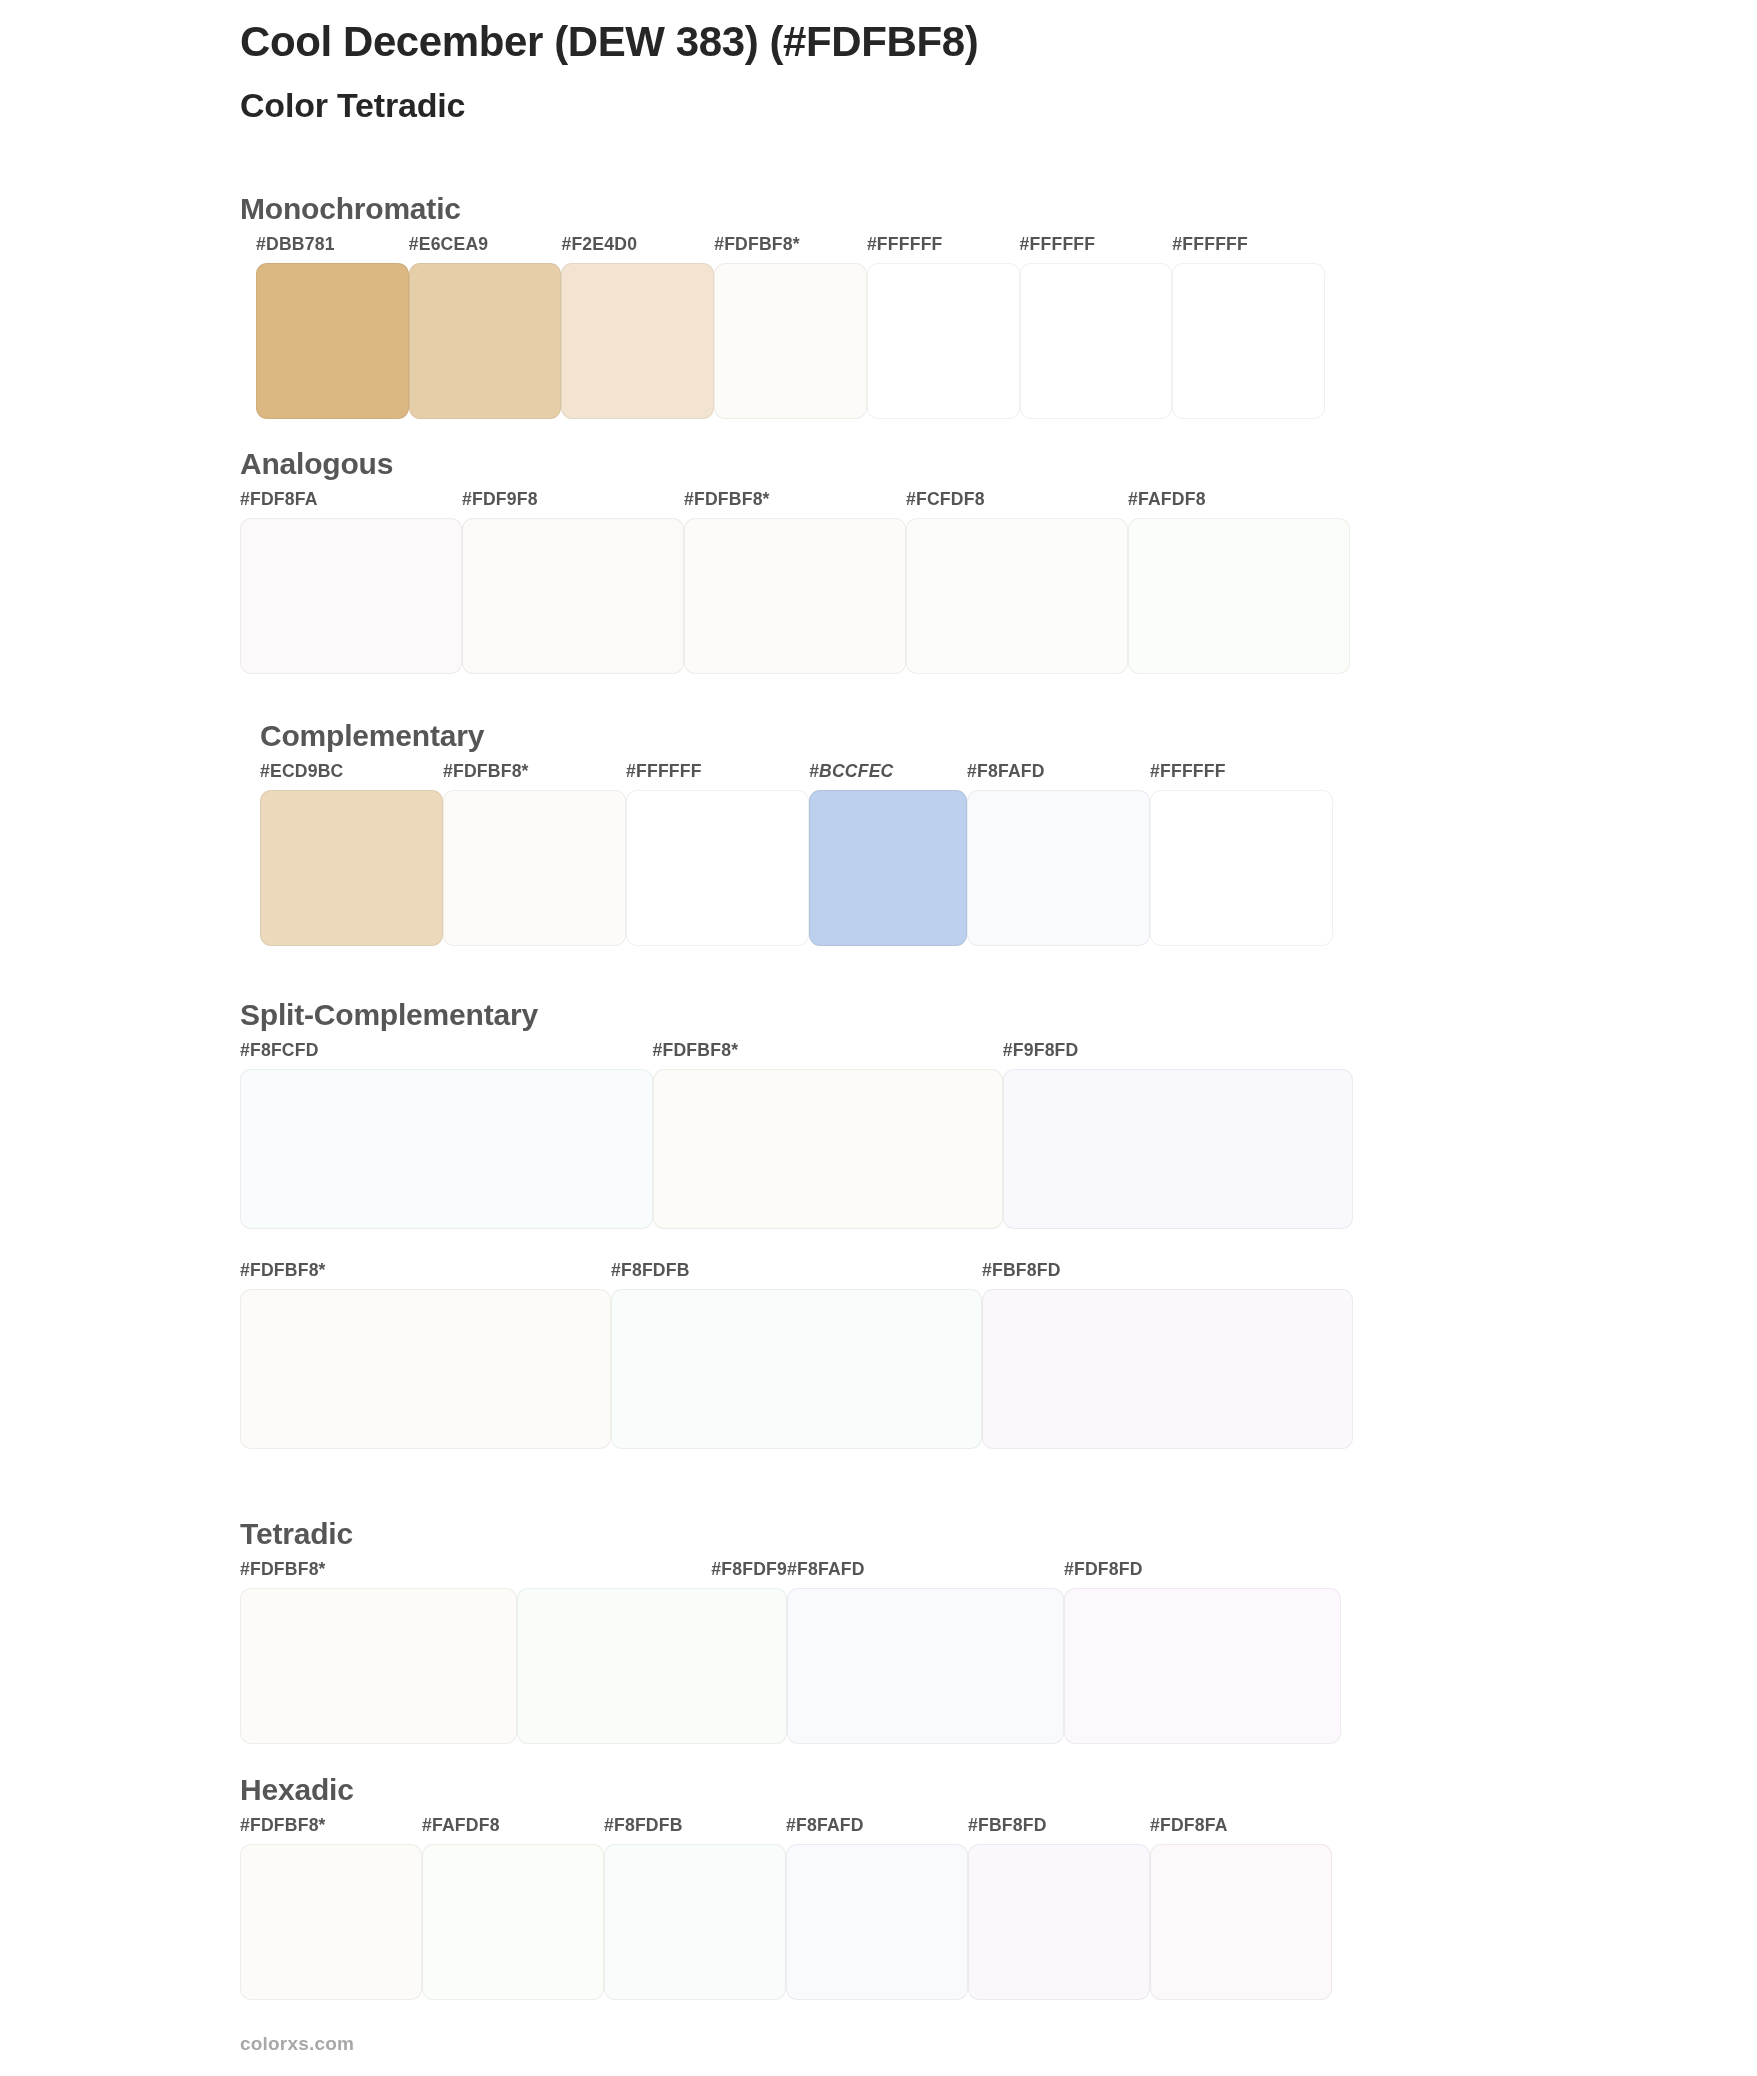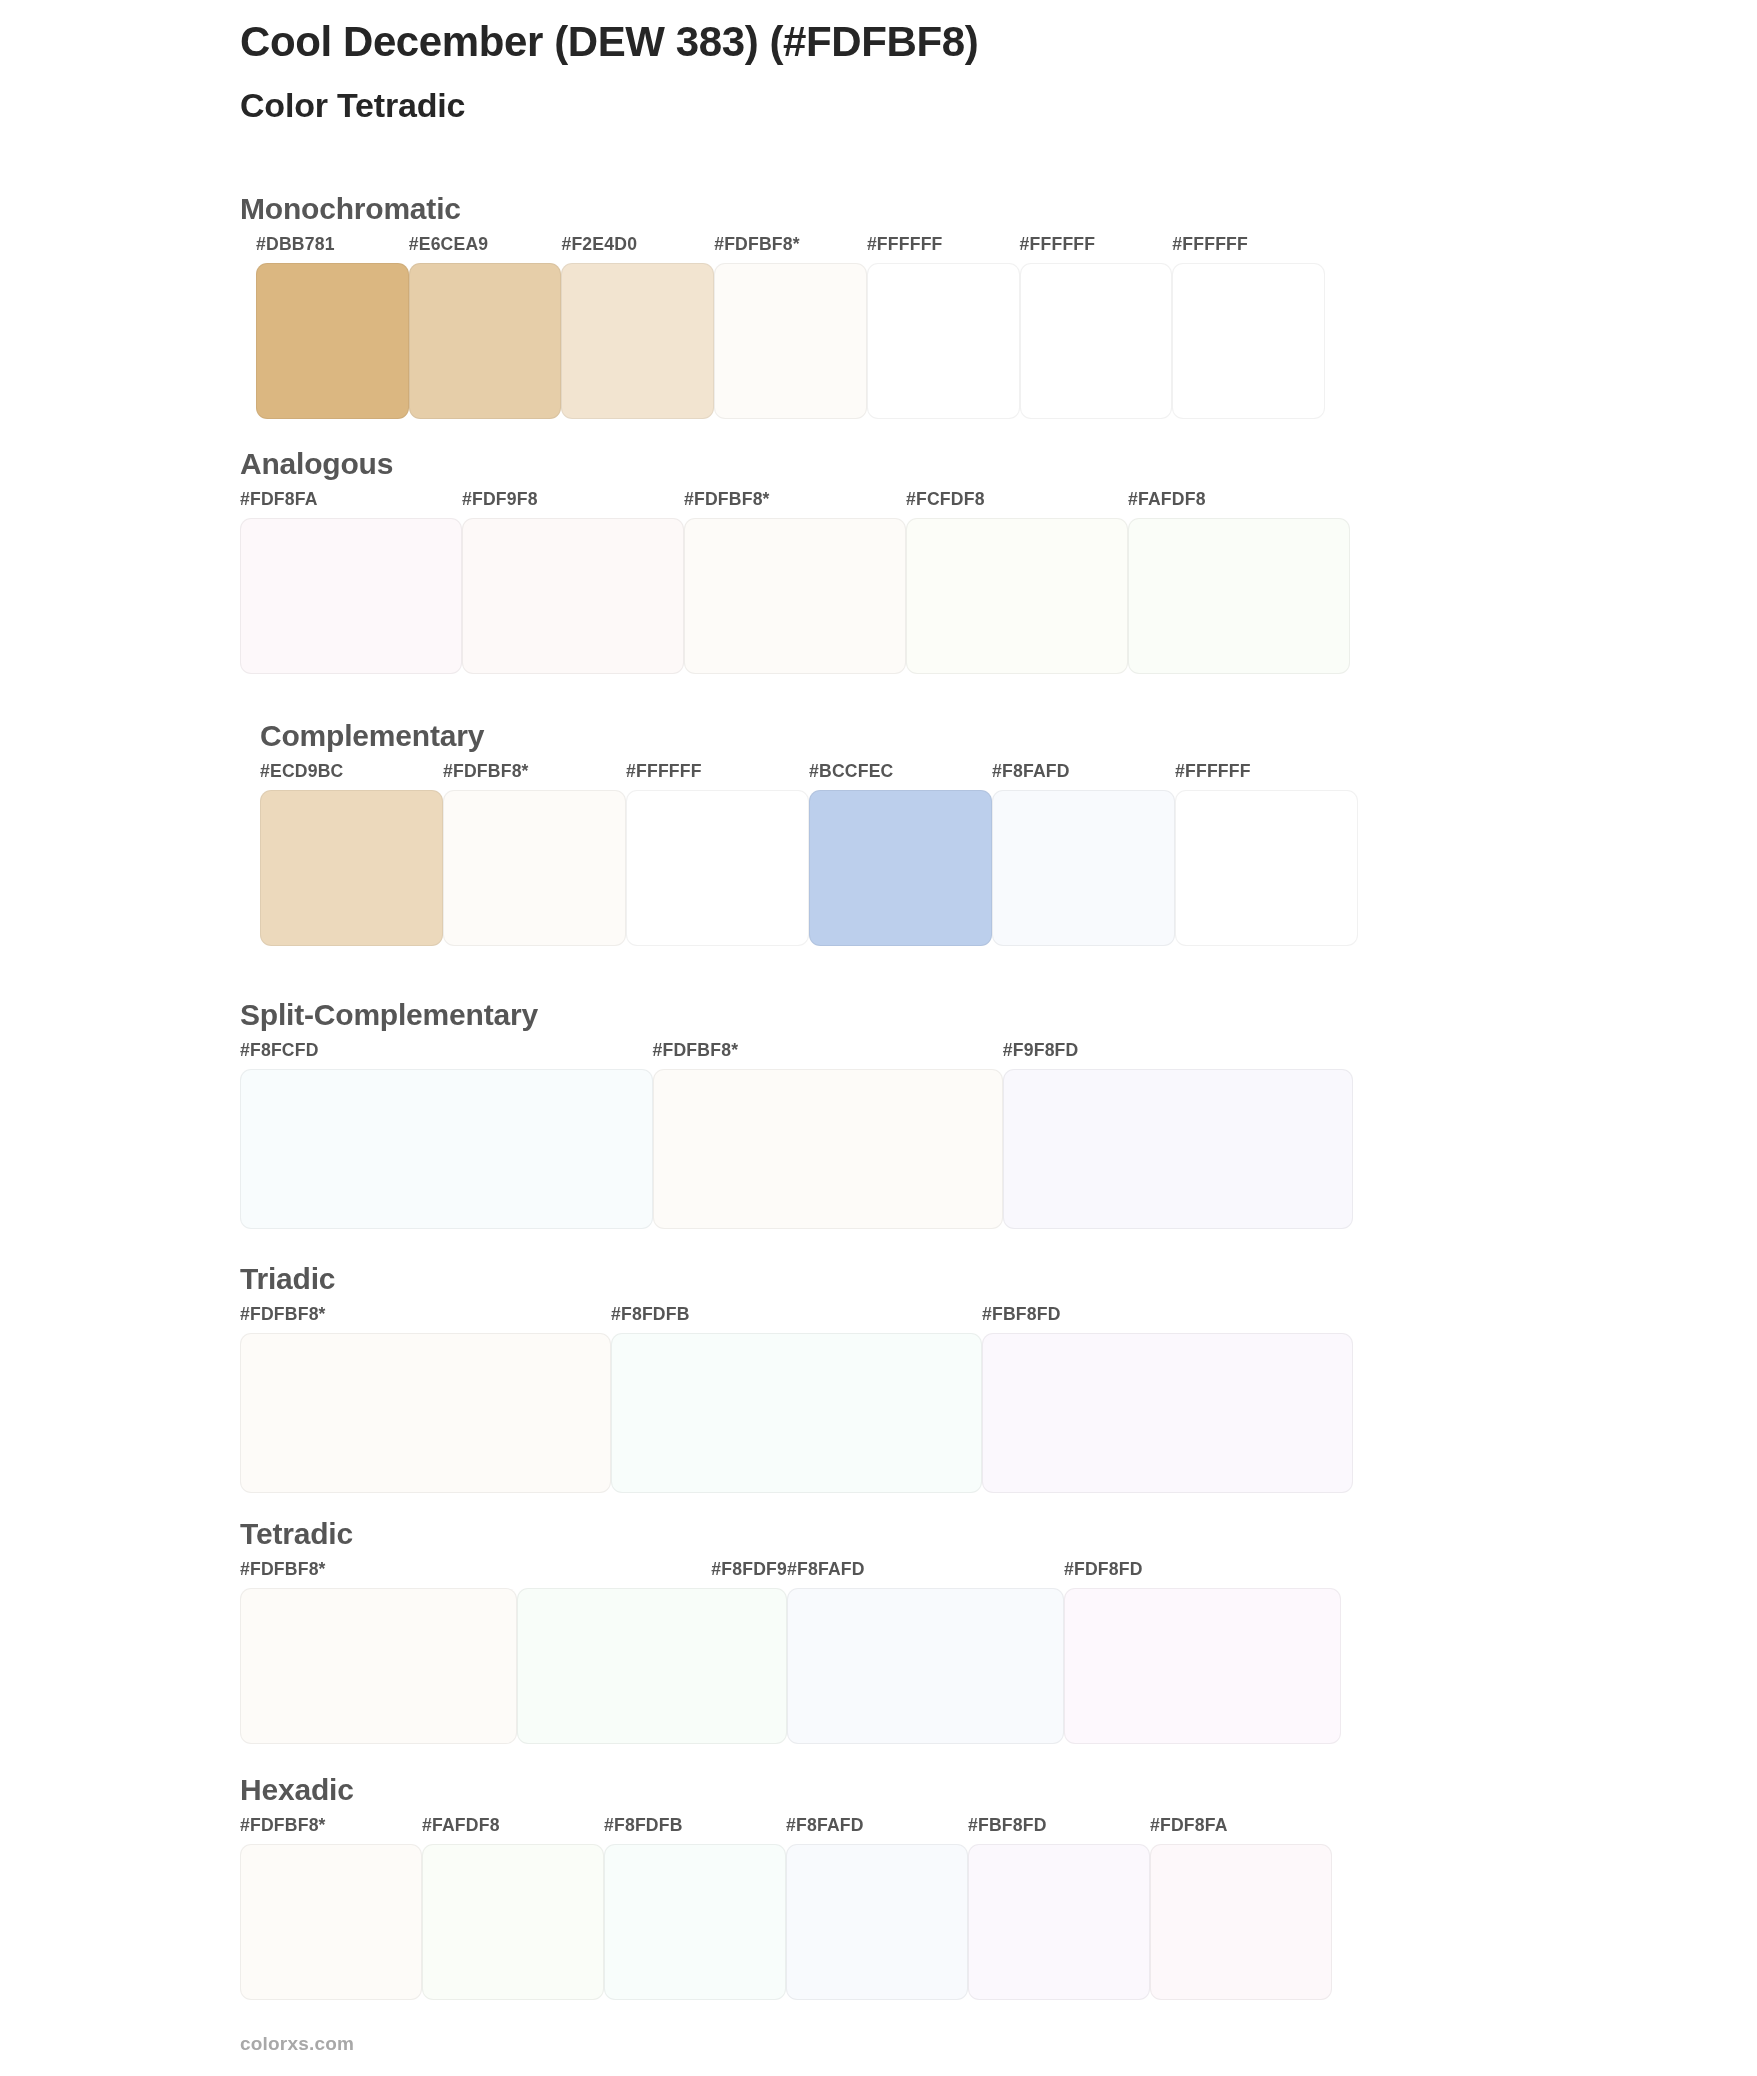--- a/index.html
+++ b/index.html
@@ -164,21 +164,21 @@
             <div class="swatch-chip" style="height: 156px; width: 100%; background: rgb(236, 217, 188);"></div>
           </div>
           <div class="swatch-col" style="width: 183px;">
             <div class="swatch-label">#FDFBF8*</div>
             <div class="swatch-chip" style="height: 156px; width: 100%; background: rgb(253, 251, 248);"></div>
           </div>
           <div class="swatch-col" style="width: 183px;">
             <div class="swatch-label">#FFFFFF</div>
             <div class="swatch-chip" style="height: 156px; width: 100%; background: rgb(255, 255, 255);"></div>
           </div>
-          <div class="swatch-col" style="width: 183px;">
+          <div class="swatch-col" style="width: 158px; font-style: italic;">
             <div class="swatch-label">#BCCFEC</div>
             <div class="swatch-chip" style="height: 156px; width: 100%; background: rgb(188, 207, 236);"></div>
           </div>
           <div class="swatch-col" style="width: 183px;">
             <div class="swatch-label">#F8FAFD</div>
             <div class="swatch-chip" style="height: 156px; width: 100%; background: rgb(248, 250, 253);"></div>
           </div>
           <div class="swatch-col" style="width: 183px;">
             <div class="swatch-label">#FFFFFF</div>
             <div class="swatch-chip" style="height: 156px; width: 100%; background: rgb(255, 255, 255);"></div>
@@ -196,21 +196,20 @@
             <div class="swatch-label">#FDFBF8*</div>
             <div class="swatch-chip" style="height: 160px; width: 100%; background: rgb(253, 251, 248);"></div>
           </div>
           <div class="swatch-col" style="width: 371px;">
             <div class="swatch-label">#F9F8FD</div>
             <div class="swatch-chip" style="height: 160px; width: 100%; background: rgb(249, 248, 253);"></div>
           </div>
         </div>
       </div>
       <div class="section" style="top: 1262px;">
-        <div class="section-heading">Triadic</div>
         <div class="swatch-row" style="width: 1113px;">
           <div class="swatch-col" style="width: 371px;">
             <div class="swatch-label">#FDFBF8*</div>
             <div class="swatch-chip" style="height: 160px; width: 100%; background: rgb(253, 251, 248);"></div>
           </div>
           <div class="swatch-col" style="width: 371px;">
             <div class="swatch-label">#F8FDFB</div>
             <div class="swatch-chip" style="height: 160px; width: 100%; background: rgb(248, 253, 251);"></div>
           </div>
           <div class="swatch-col" style="width: 371px;">

